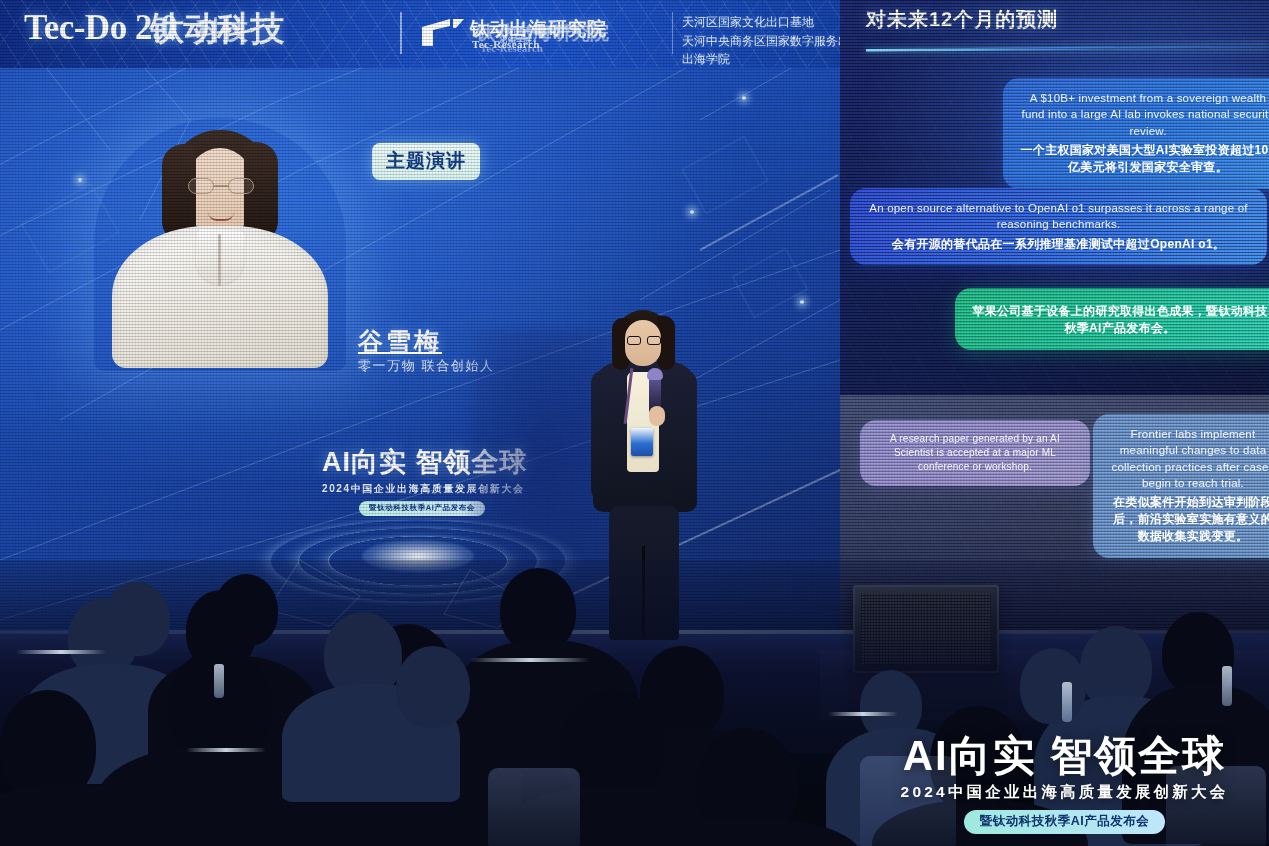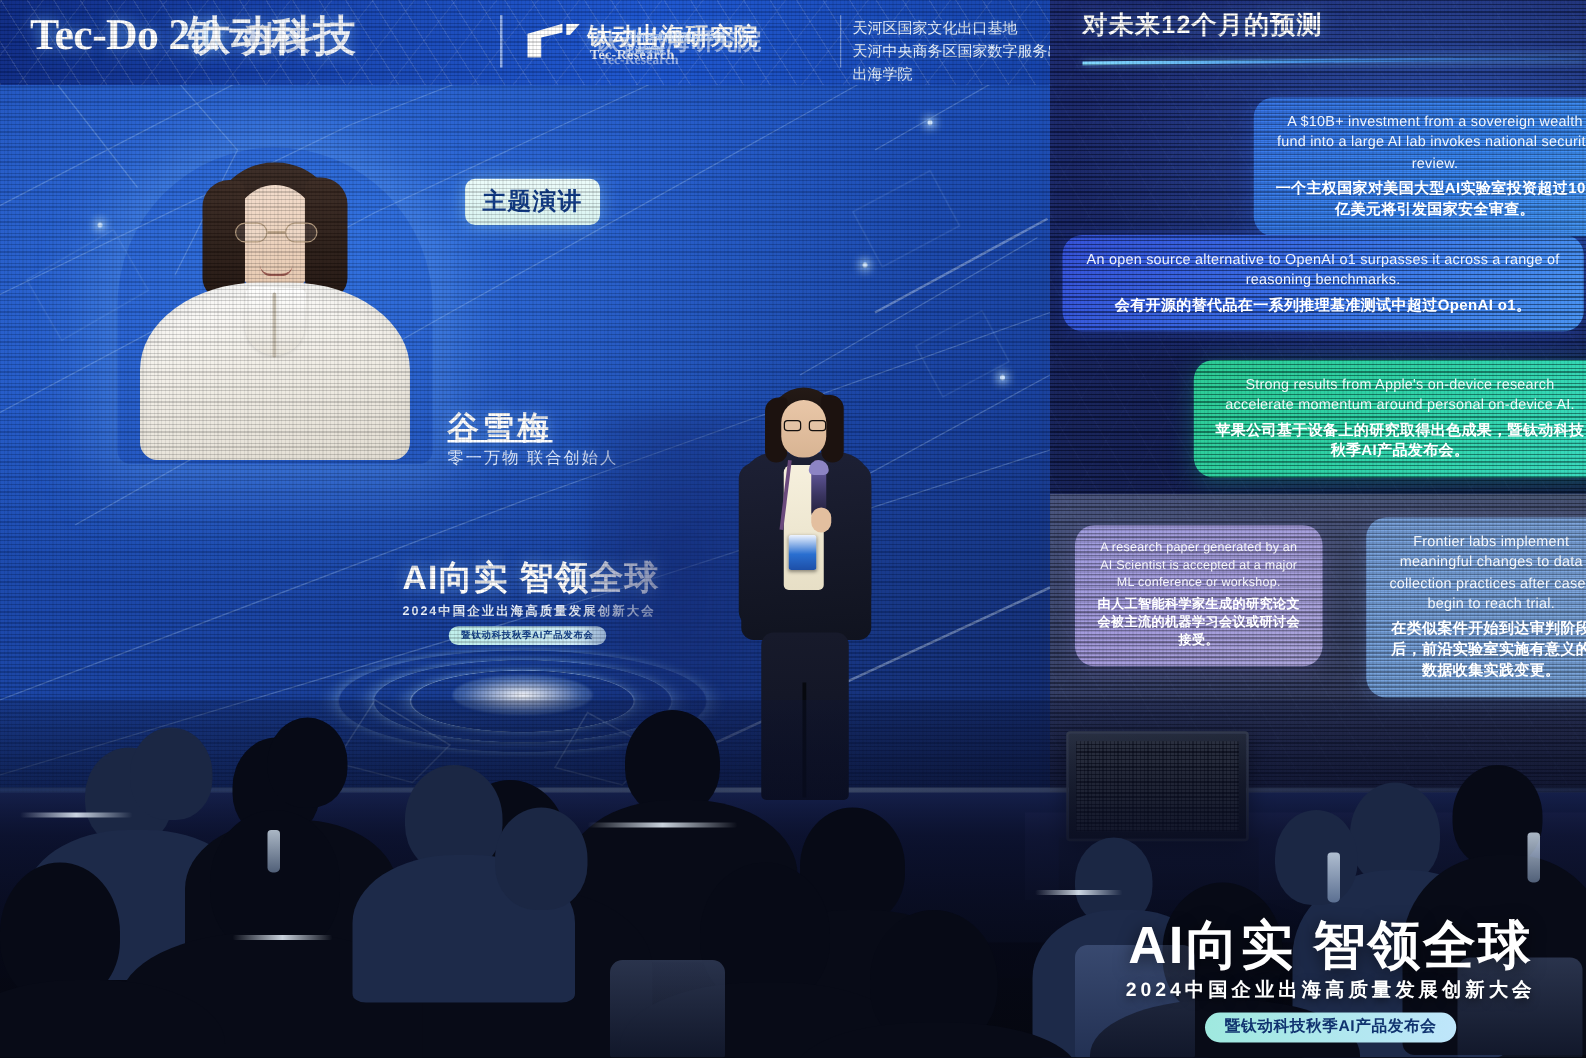--- a/index.html
+++ b/index.html
@@ -298,21 +298,21 @@
     left: 10px; top: 188px; width: 417px; text-align:center;
     background: linear-gradient(120deg, #2b49d8 0%, #2f6de8 55%, #3f8ef2 100%);
     box-shadow: 0 4px 20px rgba(25,60,180,.45);
   }
   .pcard.green {
     left: 115px; top: 288px; width: 330px; text-align:center;
     background: linear-gradient(135deg, #21c88f 0%, #23cfa2 45%, #2fd9bd 100%);
     box-shadow: 0 4px 20px rgba(20,160,130,.4);
   }
   .pcard.purple {
-    left: 20px; top: 420px; width: 198px; text-align:center;
+    left: 20px; top: 420px; width: 230px; text-align:center;
     background: linear-gradient(150deg, rgba(150,140,235,.92) 0%, rgba(168,150,240,.88) 50%, rgba(185,170,245,.85) 100%);
     box-shadow: 0 4px 16px rgba(90,80,180,.3);
   }
   .pcard.purple .en { font-size: 10px; line-height:1.38; color: rgba(255,255,255,.92); }
   .pcard.purple .cn { font-size: 10.5px; line-height:1.38; }
   .pcard.blue3 {
     left: 253px; top: 414px; width: 200px; text-align:center;
     background: linear-gradient(150deg, rgba(90,150,235,.92) 0%, rgba(110,170,240,.88) 100%);
     box-shadow: 0 4px 16px rgba(60,110,200,.32);
   }
@@ -596,27 +596,25 @@
         <div class="en">A $10B+ investment from a sovereign wealth fund into a large AI lab invokes national security review.</div>
         <div class="cn">一个主权国家对美国大型AI实验室投资超过100亿美元将引发国家安全审查。</div>
       </div>
 
       <div class="pcard blue2">
         <div class="en">An open source alternative to OpenAI o1 surpasses it across a range of reasoning benchmarks.</div>
         <div class="cn">会有开源的替代品在一系列推理基准测试中超过OpenAI o1。</div>
       </div>
 
       <div class="pcard green">
-        <div class="en">Strong results from Apple's on-device research accelerate momentum around personal on-device AI.</div>
         <div class="cn">苹果公司基于设备上的研究取得出色成果，暨钛动科技秋季AI产品发布会。</div>
       </div>
 
       <div class="pcard purple">
         <div class="en">A research paper generated by an AI Scientist is accepted at a major ML conference or workshop.</div>
-        <div class="cn">由人工智能科学家生成的研究论文会被主流的机器学习会议或研讨会接受。</div>
       </div>
 
       <div class="pcard blue3">
         <div class="en">Frontier labs implement meaningful changes to data collection practices after cases begin to reach trial.</div>
         <div class="cn">在类似案件开始到达审判阶段后，前沿实验室实施有意义的数据收集实践变更。</div>
       </div>
 
       <div class="right-haze"></div>
     </div>
   </div>

